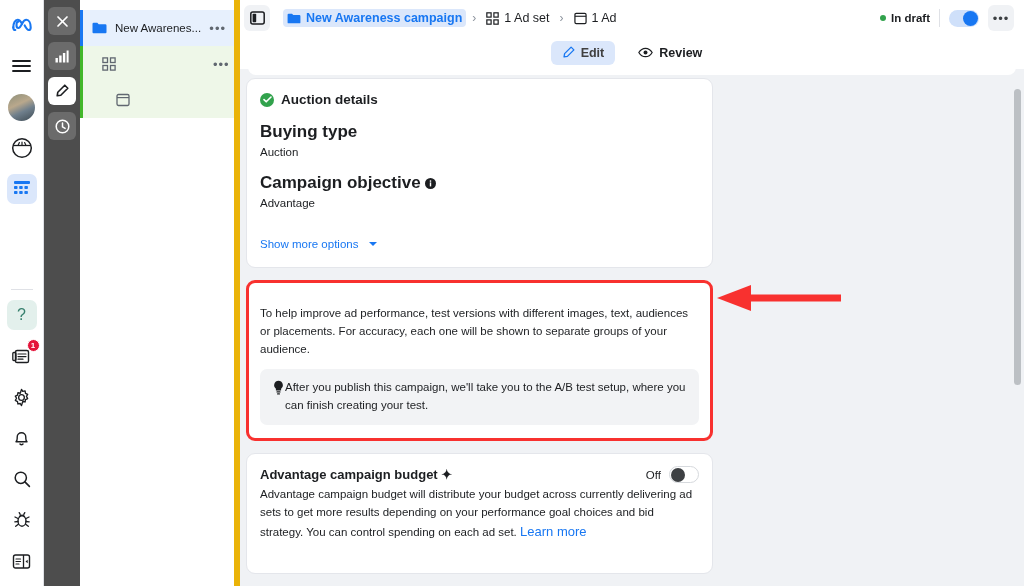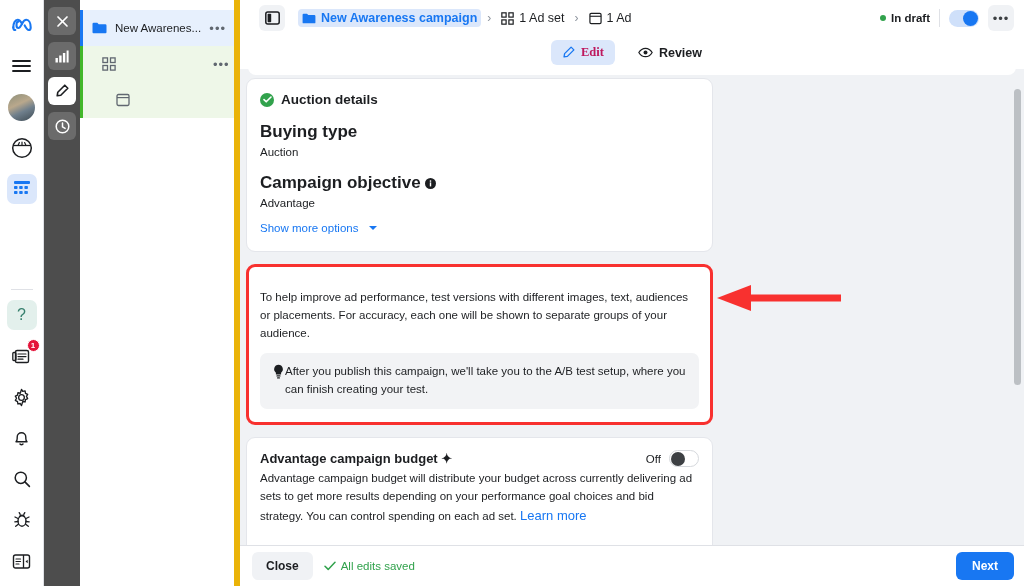--- a/index.html
+++ b/index.html
@@ -69,21 +69,21 @@
   .obj-row.adset .accent, .obj-row.ad .accent { background: #42b72a; }
   .obj-ico { display: flex; align-items: center; justify-content: center; width: 18px; }
   .obj-label { flex: 1; white-space: nowrap; overflow: hidden; }
   .obj-dots { color: #606770; font-size: 13px; letter-spacing: 1px; padding-right: 8px; }
 
   
   .main { flex: 1; display: flex; flex-direction: column; height: 586px; position: relative; background:#fff; }
 
   .topbar {
     height: 36px; display: flex; align-items: center;
-    padding: 0 10px 0 19px; background: #ffffff; flex: 0 0 36px; justify-content: space-between;
+    padding: 0 10px 0 4px; background: #ffffff; flex: 0 0 36px; justify-content: space-between;
   }
   .panel-toggle {
     width: 26px; height: 26px; border-radius: 6px; background: #f0f2f5;
     display: flex; align-items: center; justify-content: center; margin-right: 13px;
   }
   .crumbs { display: flex; align-items: center; gap: 6px; font-size: 12.5px; color: #1c1e21; }
   .crumb { display: flex; align-items: center; gap: 5px; padding: 2px 4px; border-radius: 4px; }
   .crumb.sel { background: #dbe7fb; color: #1877f2; font-weight: bold; }
   .crumb-sep { color: #8d949e; font-size: 12px; }
   .top-right { margin-left: auto; display: flex; align-items: center; gap: 9px; }
@@ -105,21 +105,21 @@
 
   .tabs {
     height: 33px; display: flex; align-items: center; justify-content: center;
     gap: 12px; background: #ffffff; flex: 0 0 33px;
   }
   .tab {
     display: flex; align-items: center; gap: 6px;
     font-size: 12.5px; font-weight: bold; color: #1c1e21;
     padding: 5px 11px; border-radius: 6px;
   }
-  .tab.active { background: #dbe7fb; color: #be185d; font-family: Liberation Serif, serif; }
+  .tab.active { background: #dbe7fb; color: #404040; }
 
   .scrollwrap { flex: 1; position: relative; background: #f0f2f5; overflow: hidden; }
   .content { position: absolute; left: 0; top: 0; right: 0; padding: 0 0 0 0; }
 
   .card-peek {
     position: absolute; left: 8px; right: 8px; top: -20px; height: 26px;
     background: #ffffff; border-radius: 0 0 8px 8px;
   }
 
   .card {
@@ -136,21 +136,21 @@
   .check {
     width: 14px; height: 14px; border-radius: 50%; background: #31a24c;
     display: flex; align-items: center; justify-content: center; flex: 0 0 14px;
   }
   .field-label {
     font-size: 17px; font-weight: bold; color: #1c1e21;
     display: flex; align-items: center; gap: 4px; margin-top: 15px;
   }
   .field-val { font-size: 11.5px; color: #1c1e21; margin-top: 4px; }
   .link { color: #1877f2; font-size: 13px; }
-  .showmore { margin-top: 13px; display: inline-flex; align-items: center; gap: 11px; color: #1877f2; font-size: 11.5px; }
+  .showmore { margin-top: 29px; display: inline-flex; align-items: center; gap: 11px; color: #1877f2; font-size: 11.5px; }
   .caret { width: 0; height: 0; border-left: 4px solid transparent; border-right: 4px solid transparent; border-top: 4px solid #1877f2; }
 
   .row-between { display: flex; align-items: center; justify-content: space-between; }
   .sw-label { font-size: 11.5px; color: #1c1e21; margin-right: 8px; }
   .body-txt { font-size: 11.5px; color: #1c1e21; line-height: 1.55; margin-top: 11px; }
   .tipbox {
     margin-top: 11px; background: #f2f3f5; border-radius: 7px;
     padding: 10px 12px; display: flex; align-items: flex-start;
   }
   .tip-txt { font-size: 11.5px; color: #1c1e21; line-height: 1.55; }
@@ -483,30 +483,20 @@
           <div class="body-txt" style="margin-top:3px">
             <span>Advantage campaign budget will distribute your budget across currently delivering ad sets to get more results depending on your performance goal choices and bid strategy. You can control spending on each ad set.</span>
             <span class="link">Learn more</span>
           </div>
           <div style="height:16px"></div>
         </div>
 
       </div>
     </div>
 
-    <div class="footer">
-      <div class="btn-close">Close</div>
-      <div class="saved">
-        <svg width="12" height="10" viewBox="0 0 12 10">
-            <path d="M1 5.2L4.2 8.4 11 1.2" fill="none" stroke="#31a24c" stroke-width="1.5" stroke-linecap="round" stroke-linejoin="round"></path>
-          </svg>
-        <span>All edits saved</span>
-      </div>
-      <div class="btn-next">Next</div>
-    </div>
   </div>
 
   <svg class="arrow" viewBox="0 0 124 28">
     <polygon points="0,14 34,1 34,27" fill="#f8312f"></polygon>
     <rect x="32" y="10.5" width="92" height="7" fill="#f8312f"></rect>
   </svg>
 
 </div>
 
 </body></html>

